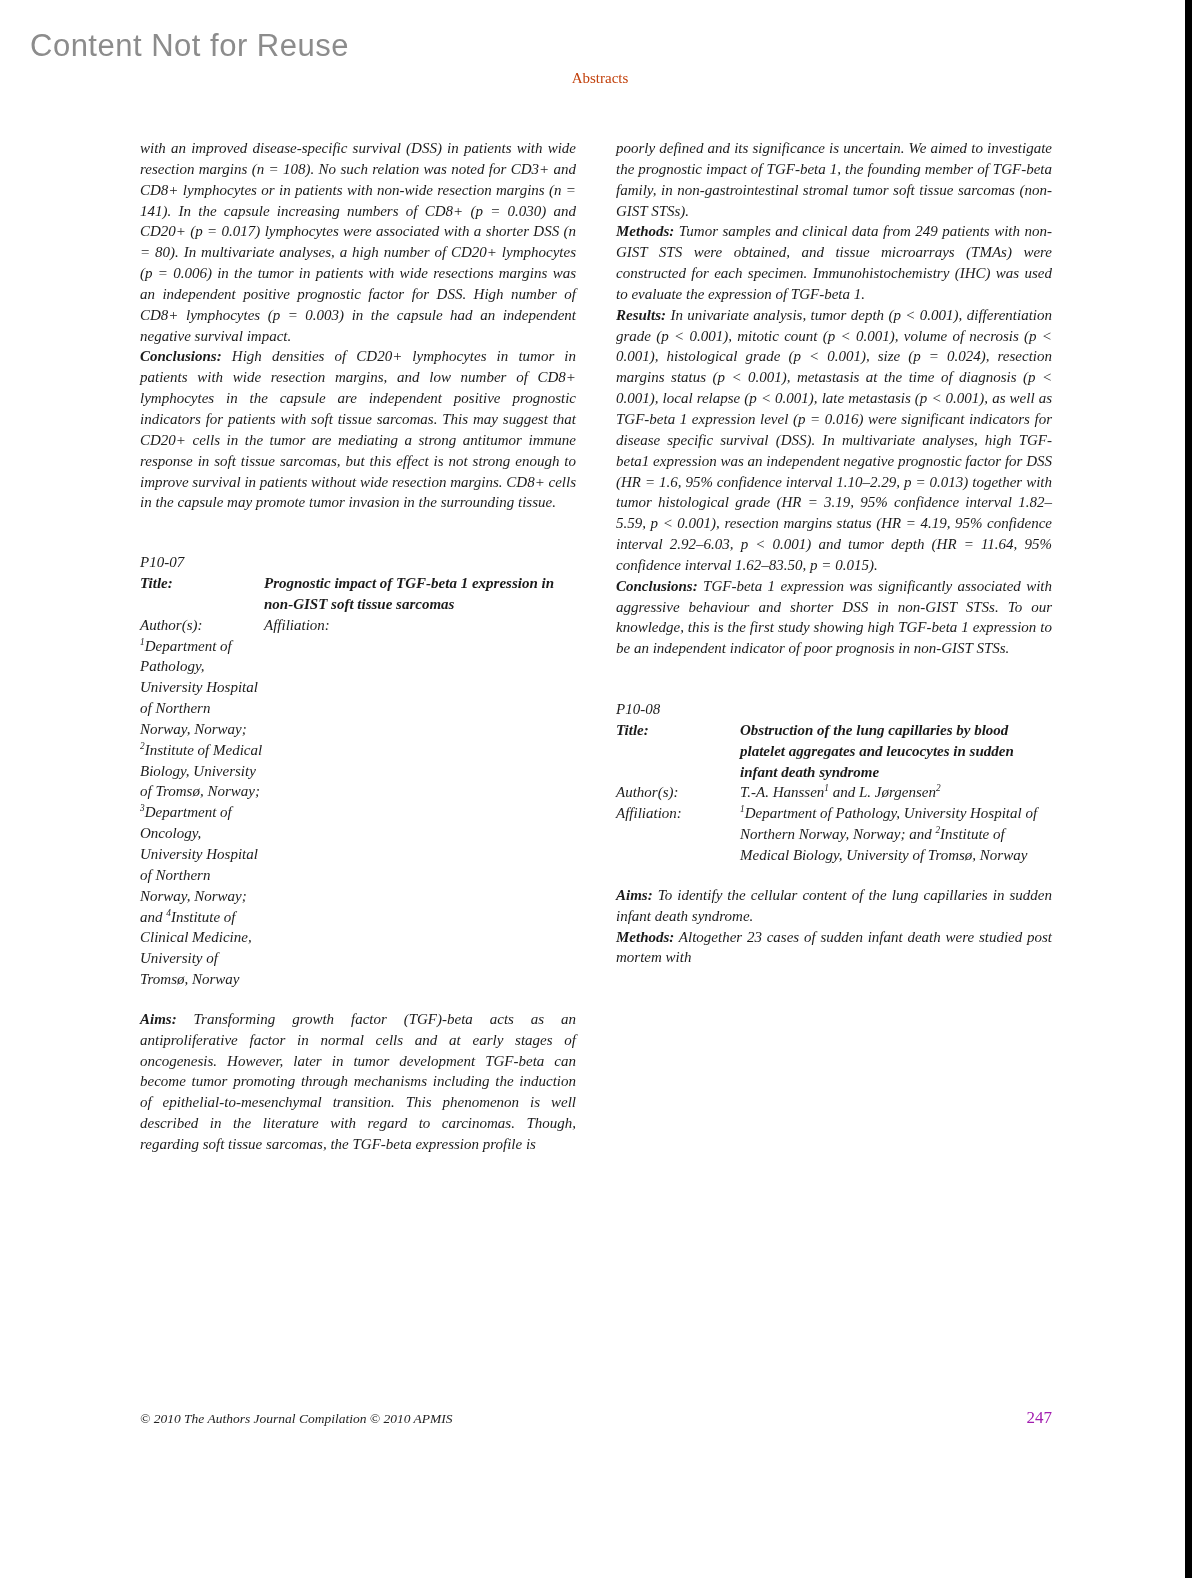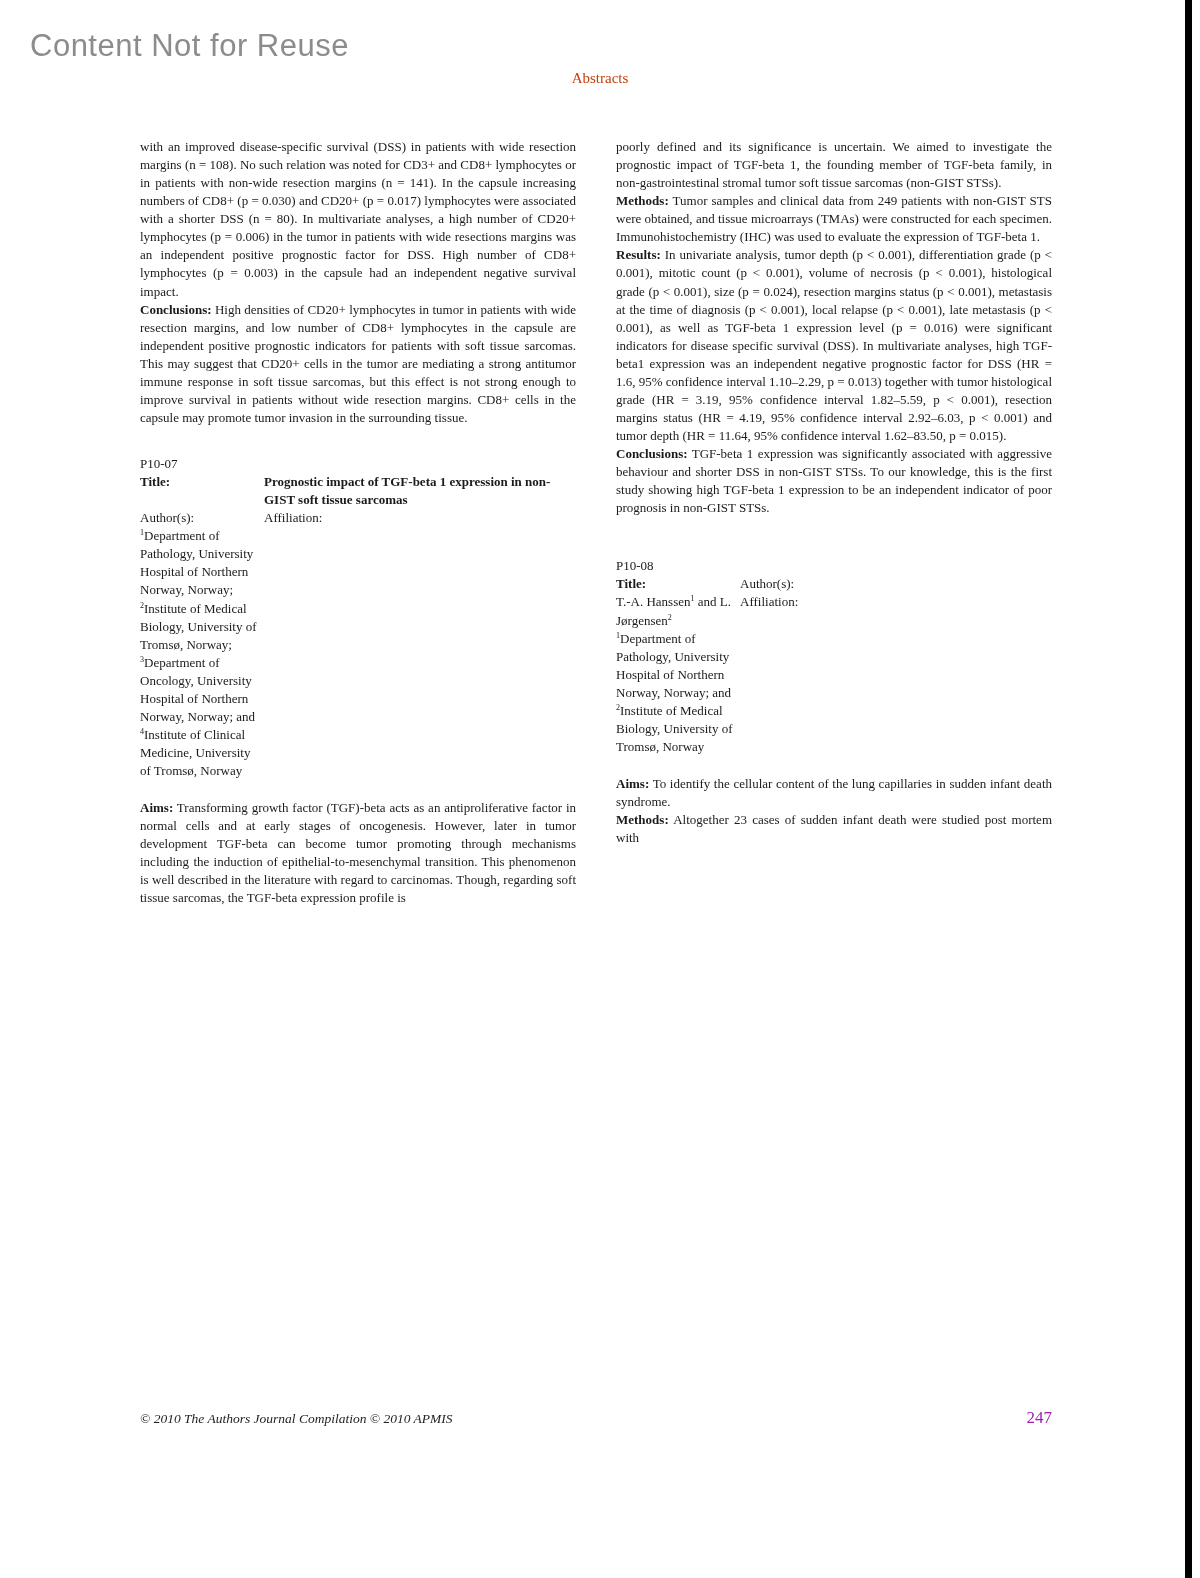--- a/index.html
+++ b/index.html
@@ -34,31 +34,32 @@
   .content {
     position: absolute;
     top: 138px;
     left: 140px;
     width: 912px;
     display: flex;
     gap: 40px;
   }
   .col {
     width: 436px;
-    font-size: 13px;
+    font-size: 15px;
     line-height: 1.39;
+    font-style: italic;
   }
   p.just {
     text-align: justify;
     -webkit-hyphens: auto;
     hyphens: auto;
   }
   .bold { font-weight: bold; }
   .abstract-id {
-    margin-top: 28px;
+    margin-top: 39px;
     text-align: left;
   }
   .meta {
     display: grid;
     grid-template-columns: 124px 1fr;
     text-align: left;
   }
   .meta-label { padding-right: 6px; }
   .aims-para { margin-top: 19px; }
   .block-gap { margin-top: 40px; }
@@ -123,20 +124,21 @@
       <p class="just"><span class="bold">Methods:</span> <span>Tumor samples and clinical data from 249 patients with non-GIST STS were obtained, and tissue microarrays (TMAs) were constructed for each specimen. Immunohistochemistry (IHC) was used to evaluate the expression of TGF-beta 1.</span></p>
 
       <p class="just"><span class="bold">Results:</span> <span>In univariate analysis, tumor depth (p &lt; 0.001), differentiation grade (p &lt; 0.001), mitotic count (p &lt; 0.001), volume of necrosis (p &lt; 0.001), histological grade (p &lt; 0.001), size (p = 0.024), resection margins status (p &lt; 0.001), metastasis at the time of diagnosis (p &lt; 0.001), local relapse (p &lt; 0.001), late metastasis (p &lt; 0.001), as well as TGF-beta 1 expression level (p = 0.016) were significant indicators for disease specific survival (DSS). In multivariate analyses, high TGF-beta1 expression was an independent negative prognostic factor for DSS (HR = 1.6, 95% confidence interval 1.10–2.29, p = 0.013) together with tumor histological grade (HR = 3.19, 95% confidence interval 1.82–5.59, p &lt; 0.001), resection margins status (HR = 4.19, 95% confidence interval 2.92–6.03, p &lt; 0.001) and tumor depth (HR = 11.64, 95% confidence interval 1.62–83.50, p = 0.015).</span></p>
 
       <p class="just"><span class="bold">Conclusions:</span> <span>TGF-beta 1 expression was significantly associated with aggressive behaviour and shorter DSS in non-GIST STSs. To our knowledge, this is the first study showing high TGF-beta 1 expression to be an independent indicator of poor prognosis in non-GIST STSs.</span></p>
 
       <p class="abstract-id block-gap">P10-08</p>
 
       <div class="meta">
         <span class="meta-label bold">Title:</span>
+        <span class="bold">Obstruction of the lung capillaries by blood platelet aggregates and leucocytes in sudden infant death syndrome</span>
 
         <span class="meta-label">Author(s):</span>
         <span>T.-A. Hanssen<sup>1</sup> and L. Jørgensen<sup>2</sup></span>
 
         <span class="meta-label">Affiliation:</span>
         <span><sup>1</sup>Department of Pathology, University Hospital of Northern Norway, Norway; and <sup>2</sup>Institute of Medical Biology, University of Tromsø, Norway</span>
       </div>
 
       <p class="just aims-para"><span class="bold">Aims:</span> <span>To identify the cellular content of the lung capillaries in sudden infant death syndrome.</span></p>
 

